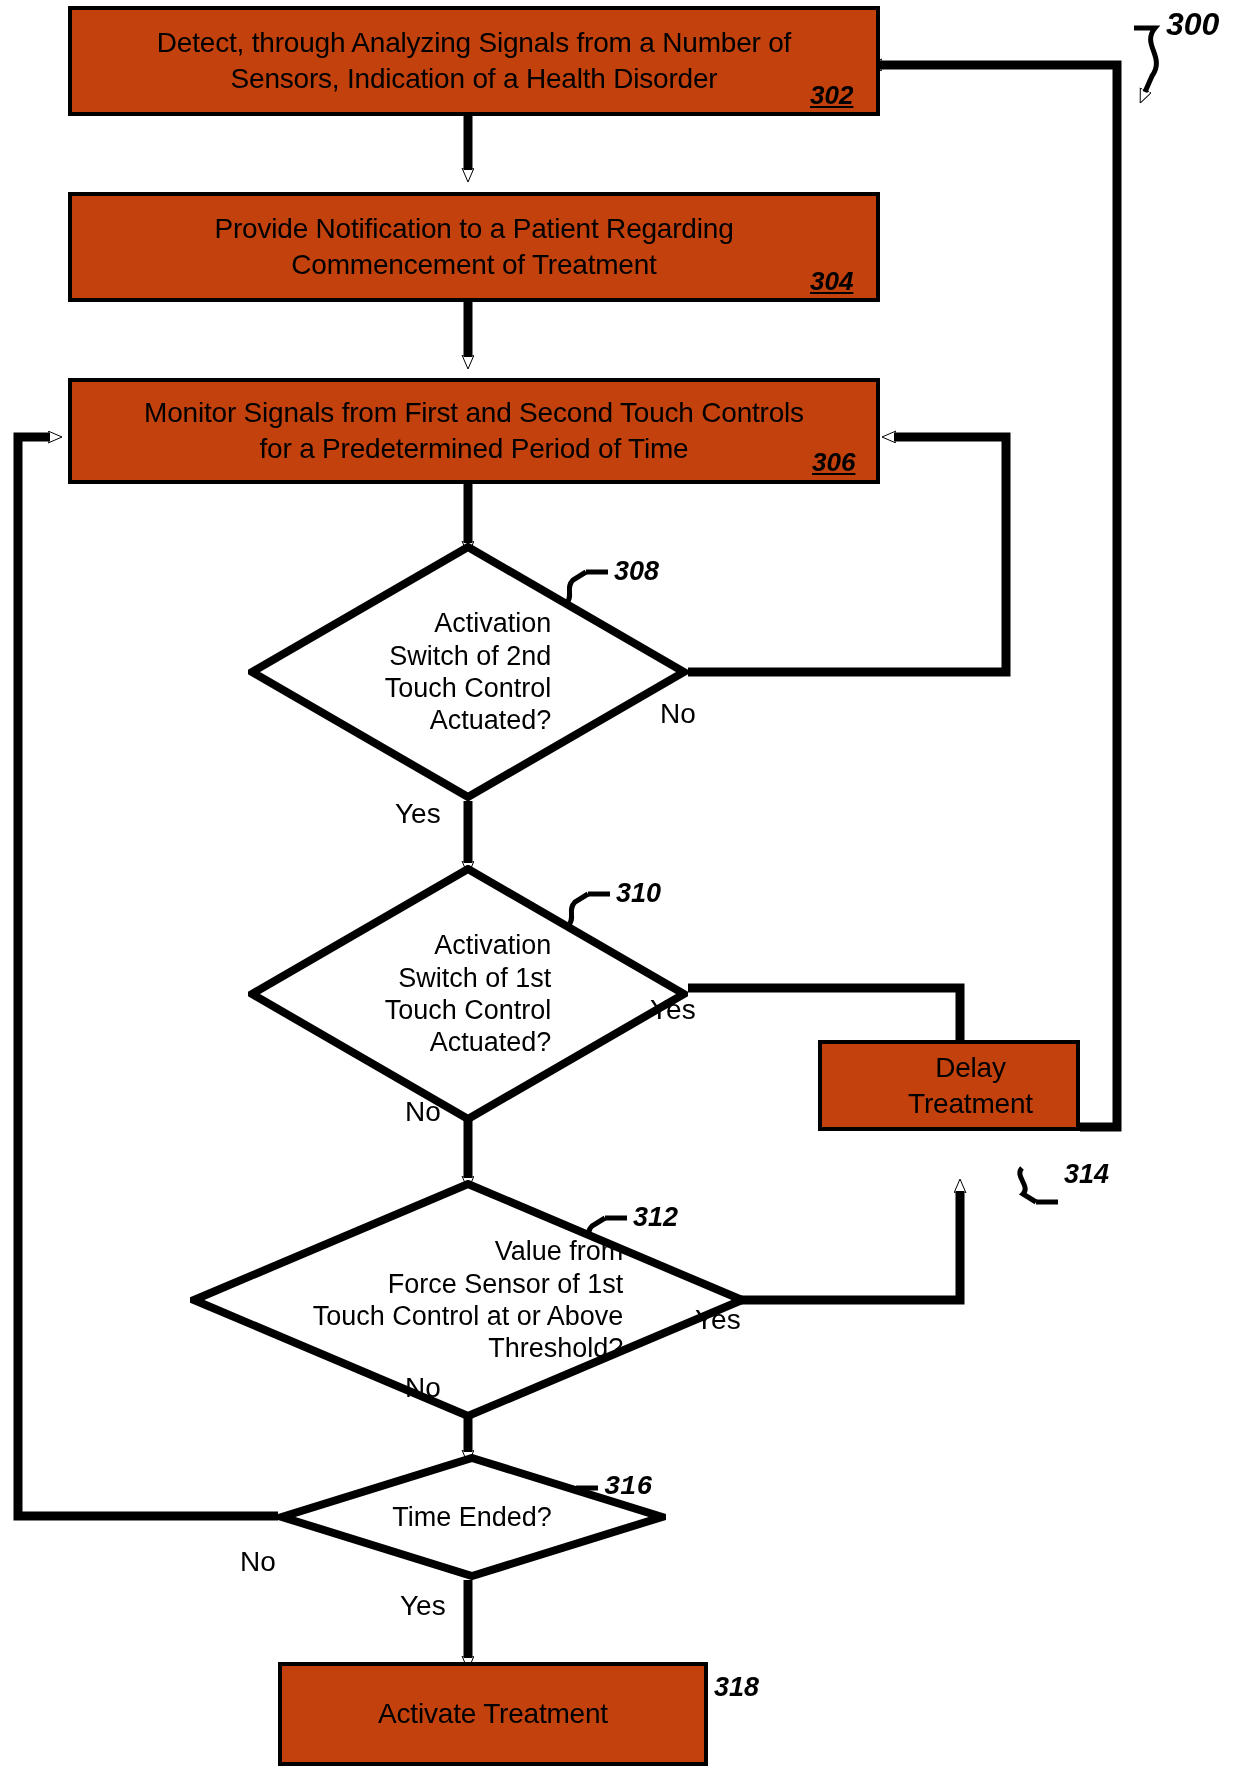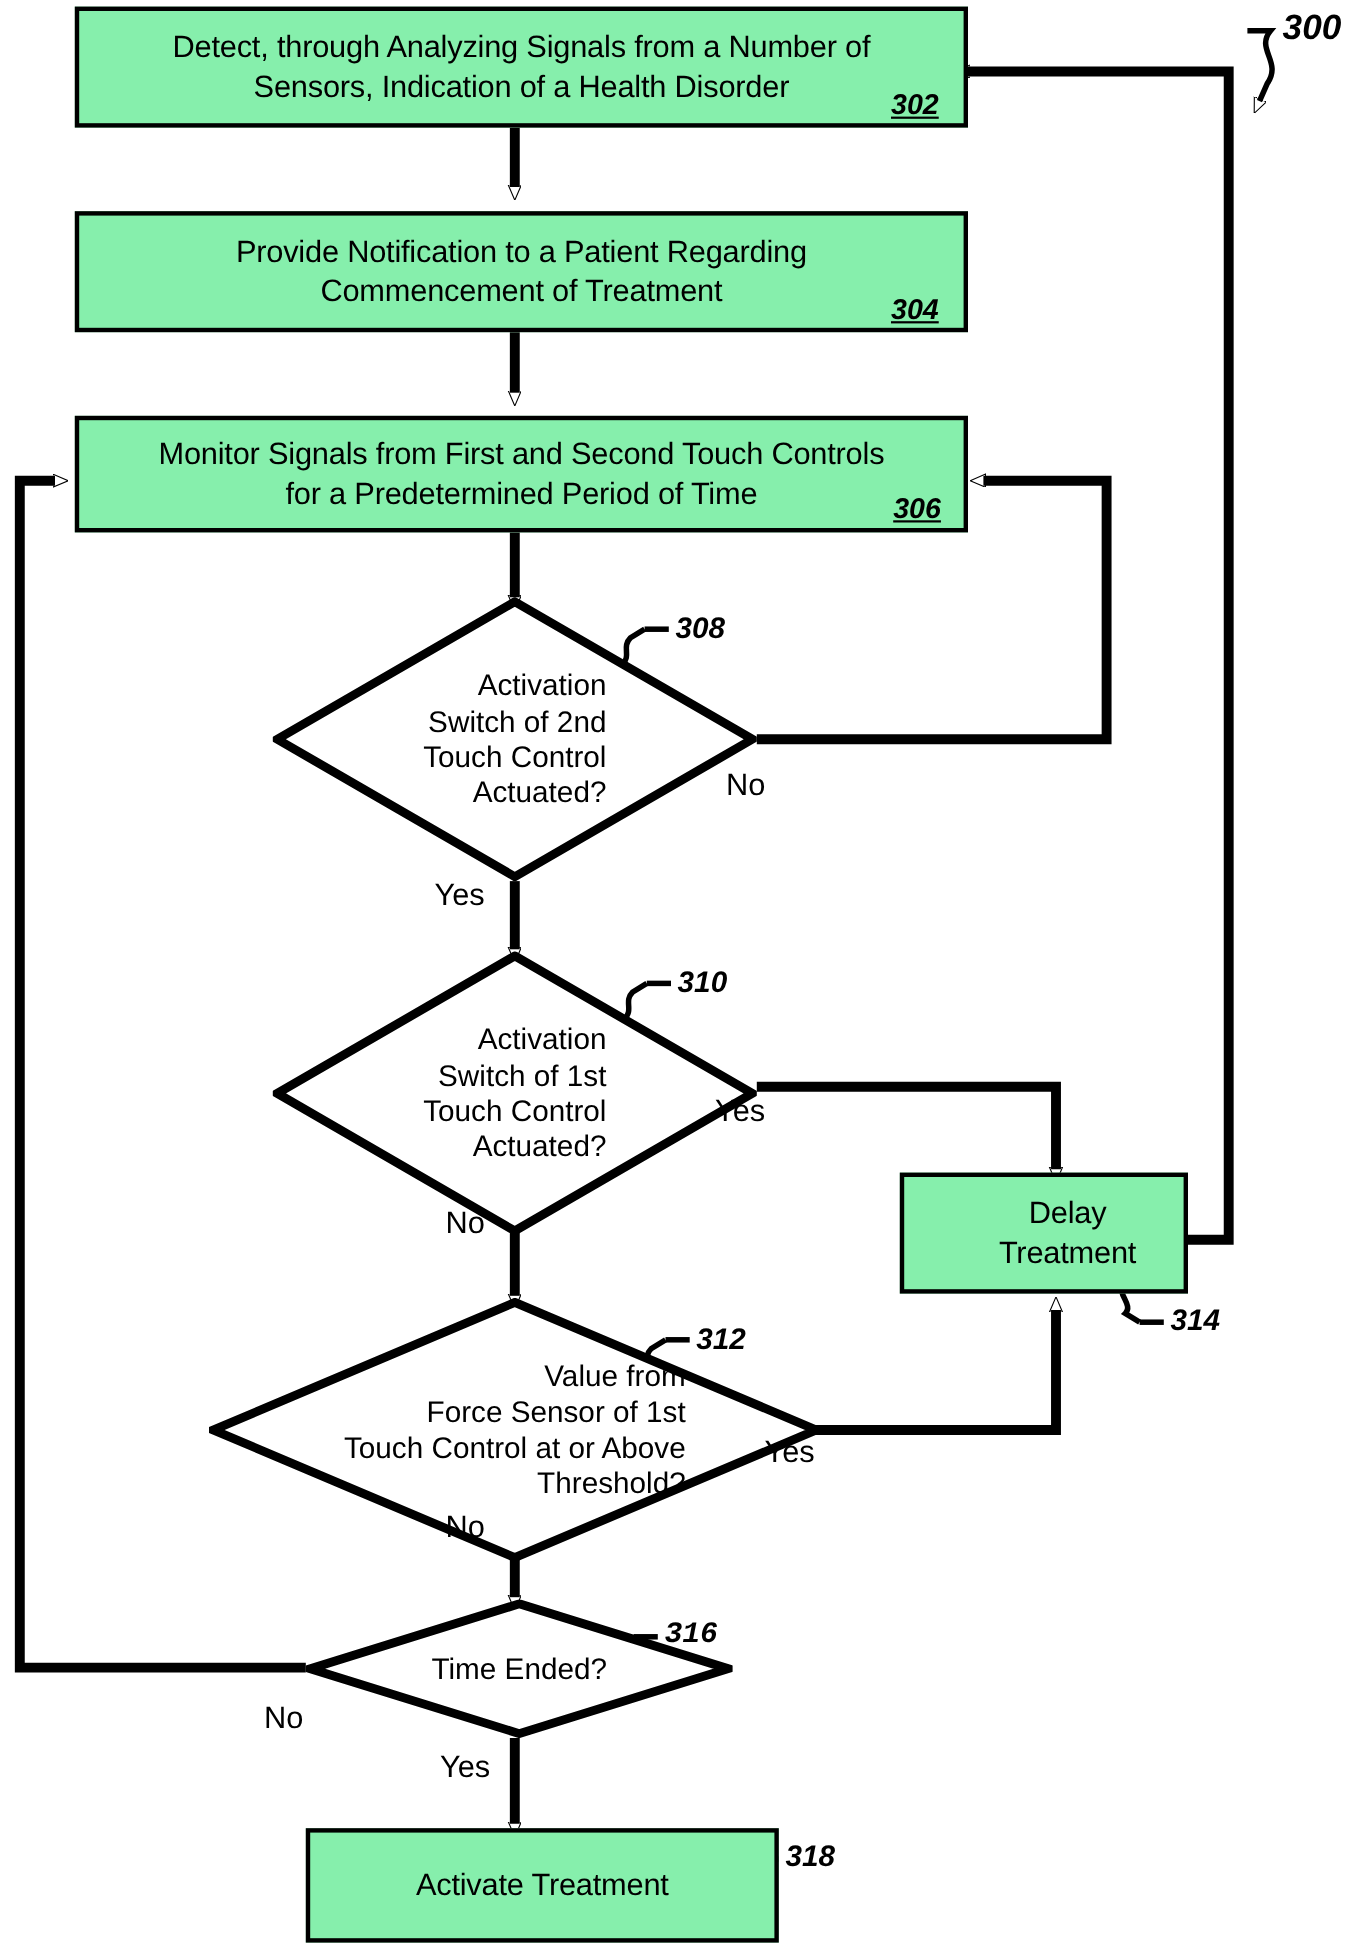--- a/index.html
+++ b/index.html
@@ -28,21 +28,21 @@
   svg.wires line, svg.wires path, svg.wires polyline {
     stroke: #000000;
     fill: none;
   }
   .node {
     position: absolute;
     box-sizing: border-box;
   }
   .pbox {
     border: 4px solid #000000;
-    background: #86efac;
+    background: #c2410c;
     display: flex;
     align-items: center;
     justify-content: center;
   }
   .pbox .boxtext {
     text-align: center;
     font-size: 28px;
     line-height: 1.28;
     letter-spacing: -0.2px;
     padding: 0 14px;
@@ -201,24 +201,24 @@
     <svg width="556" height="240" viewBox="0 0 556 240" xmlns="http://www.w3.org/2000/svg">
       <polygon points="278,4 552,120 278,236 4,120" fill="#ffffff" stroke="#000000" stroke-width="8"></polygon>
     </svg>
     <div class="diamond-label">Value from
 Force Sensor of 1st
 Touch Control at or Above
 Threshold?</div>
   </div>
   <div class="leadref" style="left:633px; top:1202px;">312</div>
 
-  <div class="node pbox" style="left:818px; top:1066px; width:262px; height:110px;padding-left:43px;">
+  <div class="node pbox" style="left:818px; top:1040px; width:262px; height:91px;padding-left:43px;">
     <div class="boxtext">Delay Treatment</div>
   </div>
-  <div class="leadref" style="left:1064px; top:1185px;">314</div>
+  <div class="leadref" style="left:1064px; top:1159px;">314</div>
 
   <div class="diamond-wrap" style="left:278px; top:1454px; width:388px; height:126px;">
     <svg width="388" height="126" viewBox="0 0 388 126" xmlns="http://www.w3.org/2000/svg">
       <polygon points="194,4 384,63 194,122 4,63" fill="#ffffff" stroke="#000000" stroke-width="8"></polygon>
     </svg>
     <div class="diamond-label">Time Ended?</div>
   </div>
   <div class="leadref" style="left:604px; top:1472px;font-family:Liberation Mono, monospace;">316</div>
 
   <div class="node pbox" style="left:278px; top:1662px; width:430px; height:104px;">

